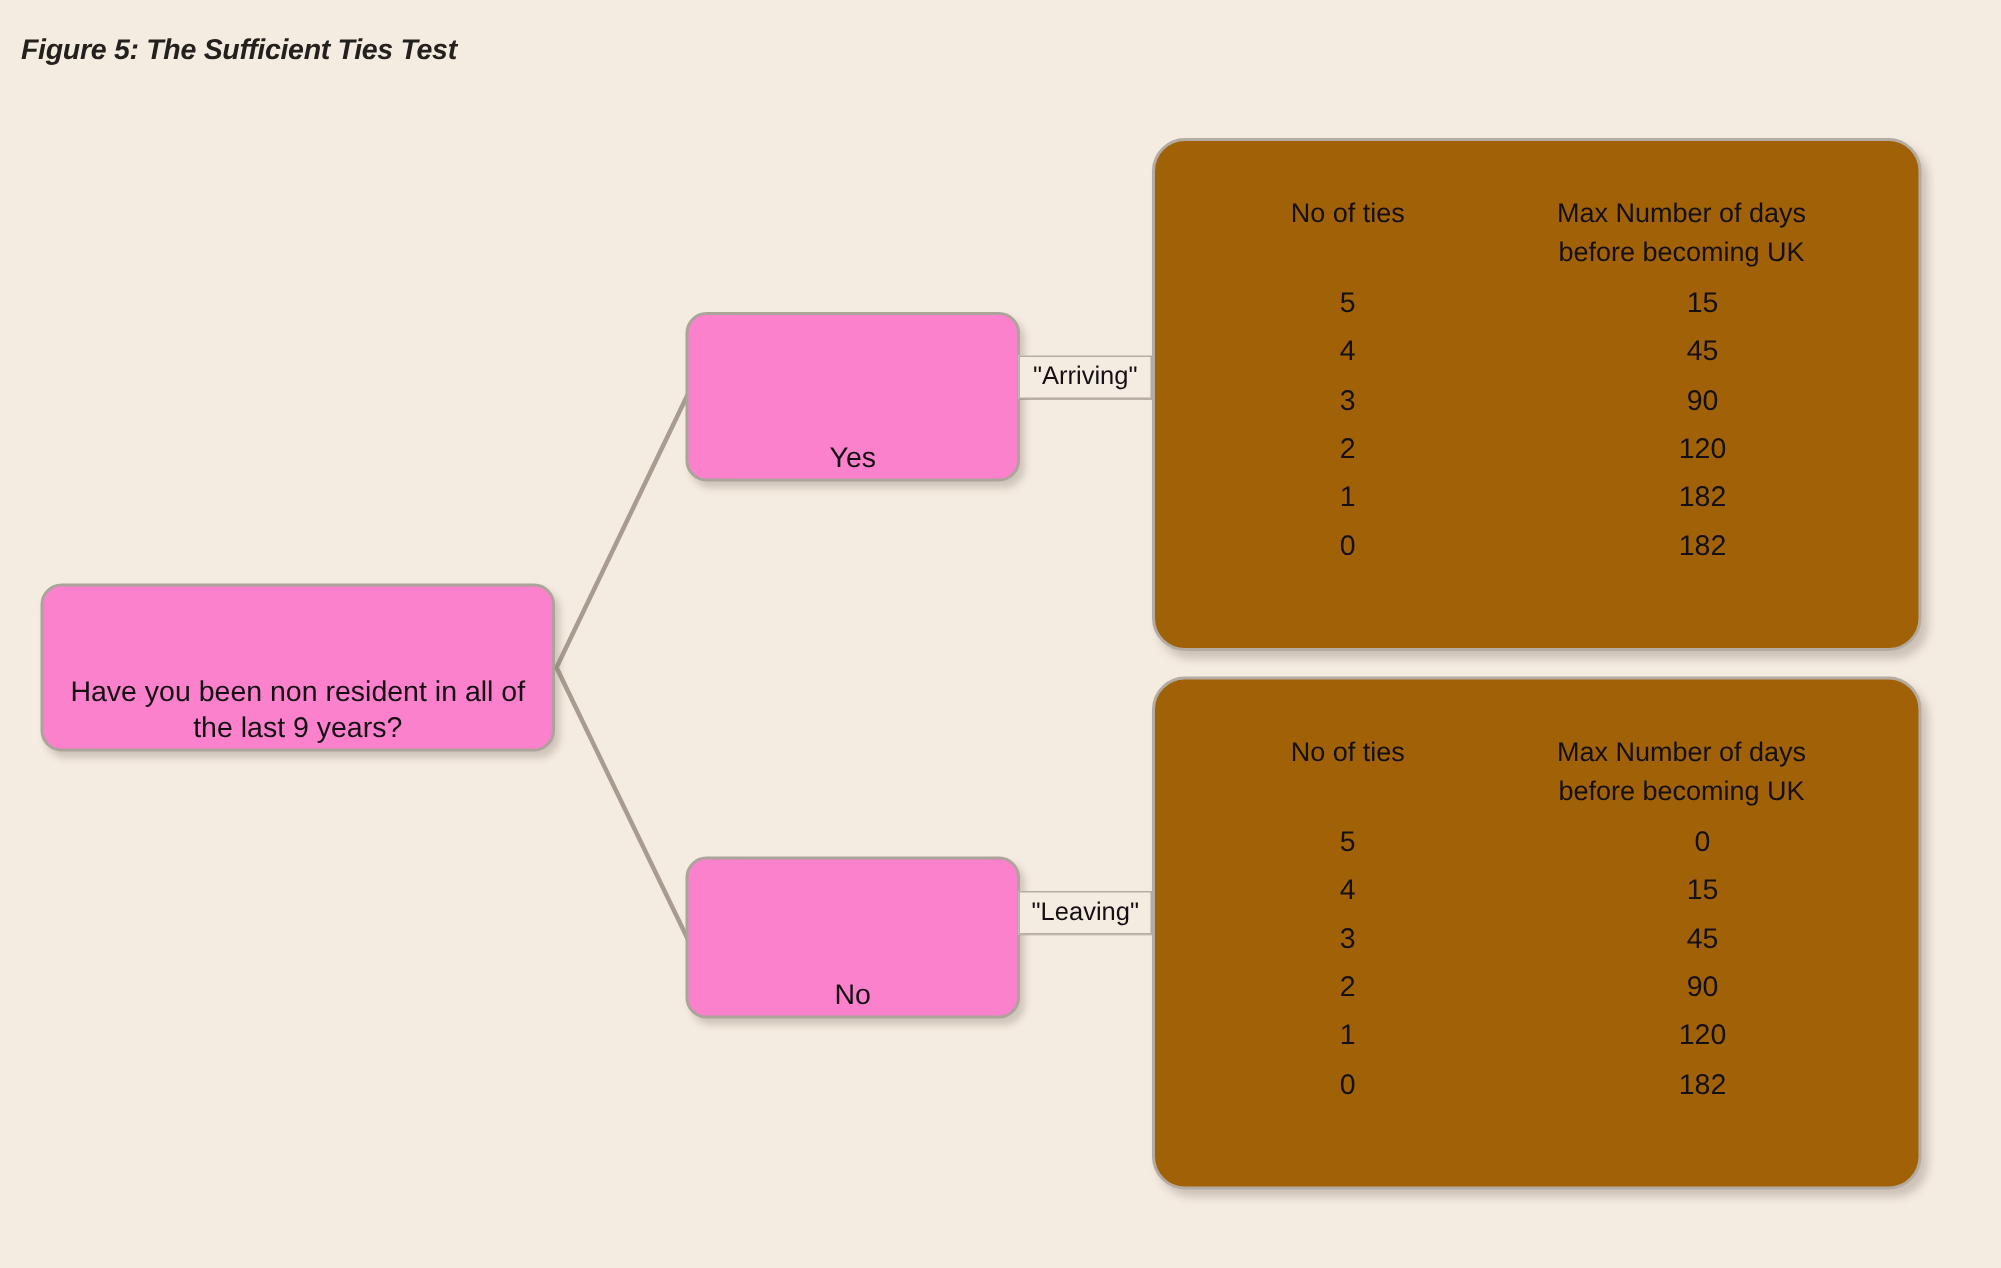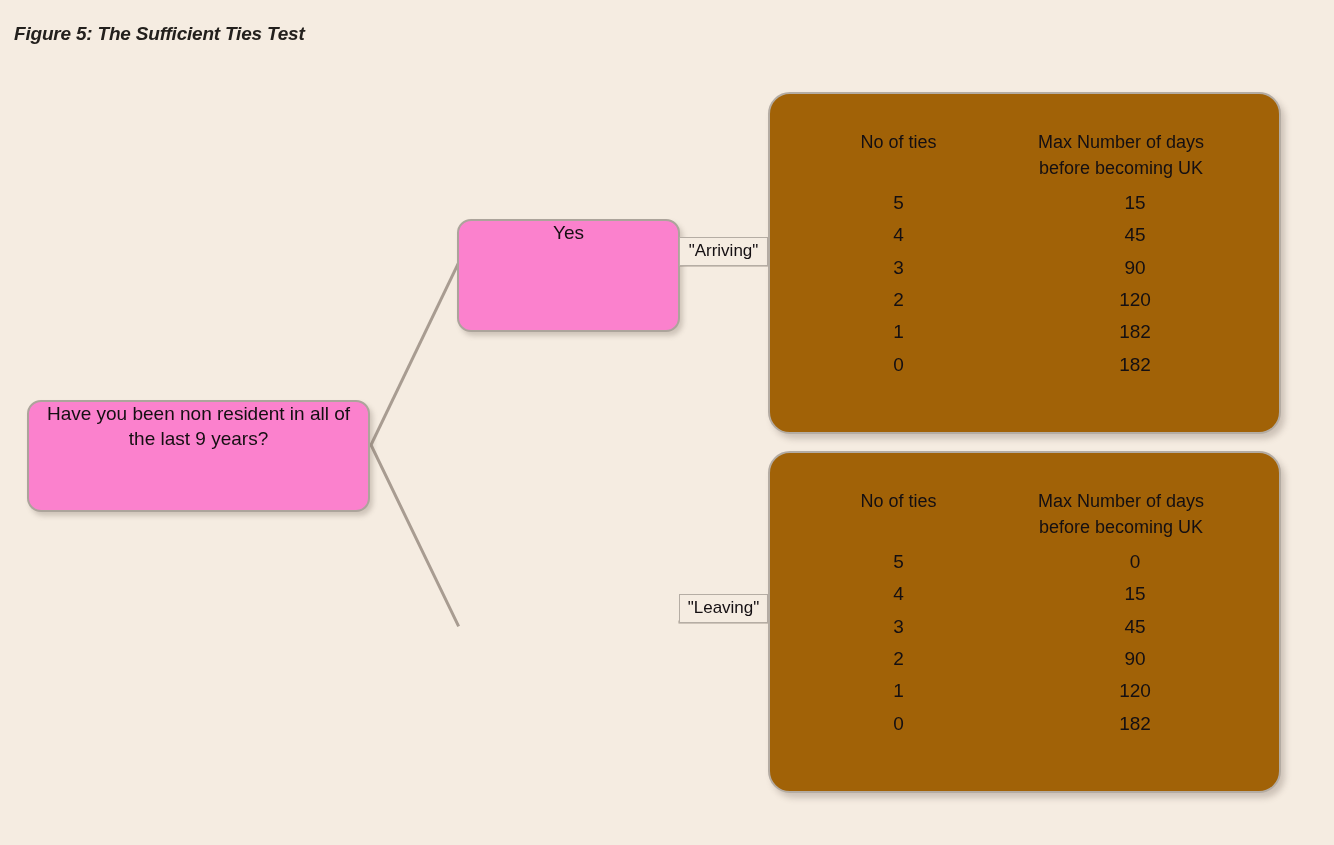--- a/index.html
+++ b/index.html
@@ -38,23 +38,22 @@
     white-space: nowrap;
   }
   .node {
     position: absolute;
     background: #fb81cd;
     border: 2px solid #aca49b;
     border-radius: 14px;
     box-sizing: border-box;
     box-shadow: 3px 4px 5px rgba(120,105,95,0.30);
     display: flex;
-    align-items: flex-start;
+    align-items: flex-end;
     justify-content: center;
-    margin-top: 11px;
   }
   .node-label {
     color: #140f12;
     font-size: 19px;
     text-align: center;
     line-height: 1.30;
     padding: 0 14px;
   }
   #node-root {
     left: 27px;
@@ -177,20 +176,23 @@
   </svg>
 
   <div class="node" id="node-root">
     <div class="node-label">Have you been non resident in all of the last 9 years?</div>
   </div>
 
   <div class="node" id="node-yes">
     <div class="node-label">Yes</div>
   </div>
 
+  <div class="node" id="node-no">
+    <div class="node-label">No</div>
+  </div>
 
   <div class="edge-label" id="label-arriving">"Arriving"</div>
   <div class="edge-label" id="label-leaving">"Leaving"</div>
 
   <div class="table-node" id="table-arriving">
     <div class="tbl">
       <div class="tbl-head">
         <div class="col-a">No of ties</div>
         <div class="col-b">
           <div>Max Number of days</div>

